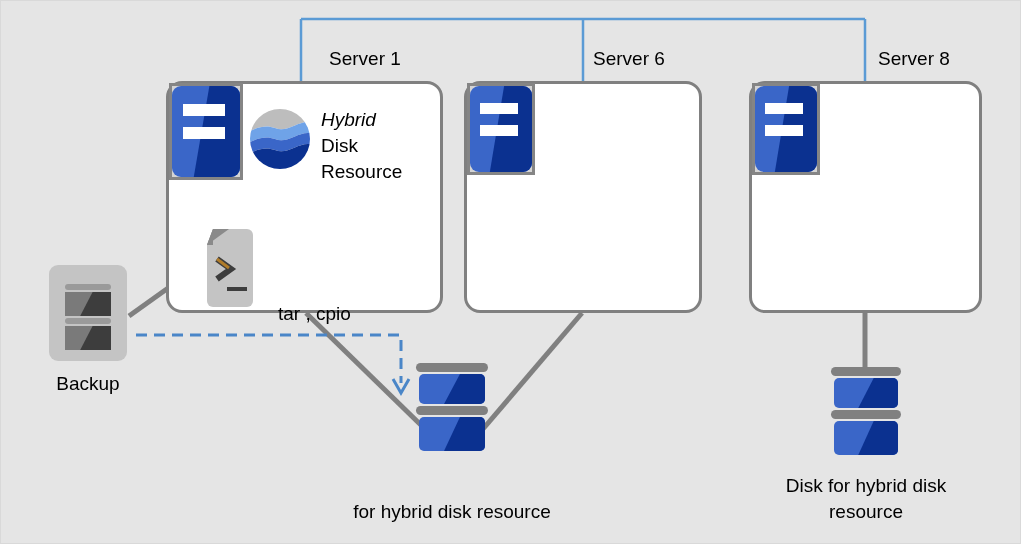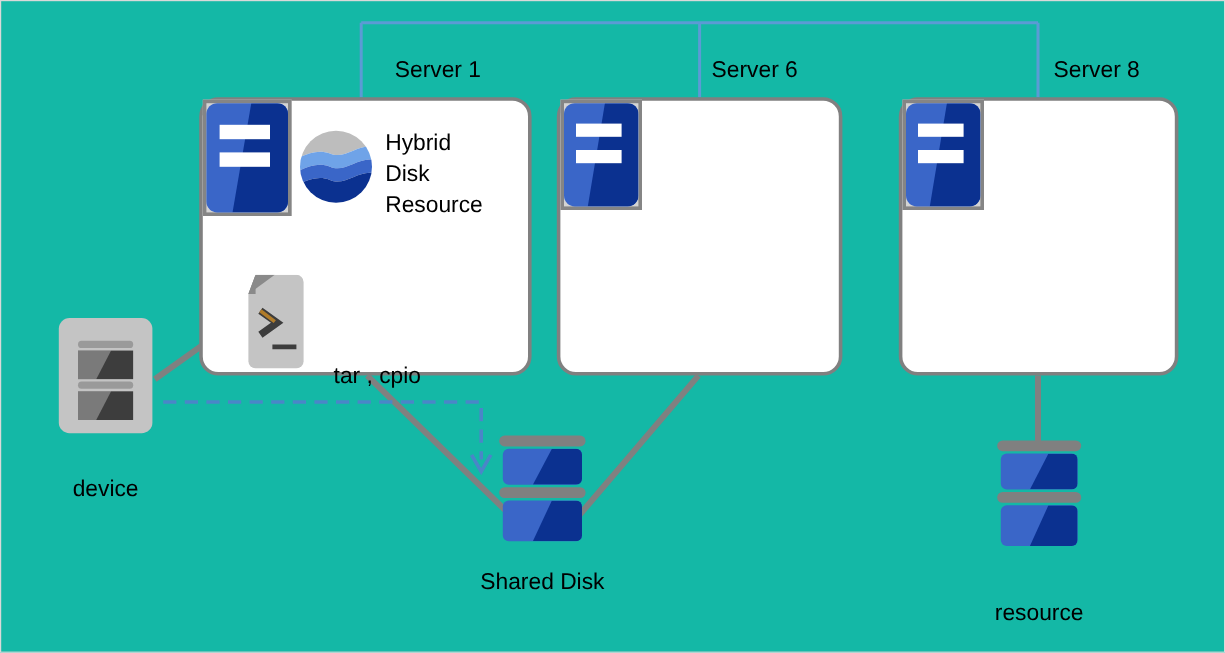--- a/index.html
+++ b/index.html
@@ -5,21 +5,21 @@
   * { box-sizing: border-box; }
   html, body {
     margin: 0; padding: 0;
     background: #ffffff;
     font-family: "Liberation Sans", sans-serif;
   }
   #canvas {
     position: relative;
     width: 1021px;
     height: 544px;
-    background: #14b8a6;
+    background: #e5e5e5;
     border: 1px solid #d9d9d9;
     overflow: hidden;
   }
 
   
   .label {
     position: absolute;
     color: #000000;
     font-size: 19px;
     line-height: 26px;
@@ -179,21 +179,21 @@
       <g clip-path="url(#globeClip)">
         <rect x="0" y="0" width="62" height="62" fill="#ffffff"></rect>
         <path d="M-5,0 H67 V16 C52,8 40,26 26,20 C16,16 6,20 -5,26 Z" fill="#bdbdbd"></path>
         <path d="M-5,26 C6,20 16,16 26,20 C40,26 52,8 67,16 V27 C52,19 40,37 26,31 C16,27 6,31 -5,37 Z" fill="#6fa3e8"></path>
         <path d="M-5,37 C6,31 16,27 26,31 C40,37 52,19 67,27 V38 C52,30 40,48 26,42 C16,38 6,42 -5,48 Z" fill="#3a66c8"></path>
         <path d="M-5,48 C6,42 16,38 26,42 C40,48 52,30 67,38 V67 H-5 Z" fill="#0b3190"></path>
       </g>
     </svg>
   </div>
 
-  <div class="label" style="left:320px; top:106px;">Hybrid</div>
+  <div class="label" style="left:320px; top:106px;font-style:italic;">Hybrid</div>
   <div class="label" style="left:320px; top:132px;">Disk</div>
   <div class="label" style="left:320px; top:158px;">Resource</div>
 
   <div class="script-icon" style="left:196px; top:228px; width:70px; height:78px;">
     <svg viewBox="0 0 70 78" width="70" height="78">
       <path d="M16,0 H50 a6,6 0 0 1 6,6 V72 a6,6 0 0 1 -6,6 H16 a6,6 0 0 1 -6,-6 V16 Z" fill="#c4c4c4"></path>
       <path d="M16,0 L10,16 H16 Z" fill="#8a8a8a"></path>
       <path d="M16,0 L32,0 L10,16 Z" fill="#8a8a8a"></path>
       <path d="M20,30 L34,40 L20,50" fill="none" stroke="#3d3d3d" stroke-width="6" stroke-linecap="butt"></path>
       <path d="M20,30 L32,39" fill="none" stroke="#b07c2a" stroke-width="3"></path>
@@ -225,33 +225,34 @@
     </div>
   </div>
 
   <div class="backup-device" style="left:48px; top:264px; width:78px; height:96px;">
     <div class="bd-bar" style="left:16px; top:19px; width:46px; height:6px;"></div>
     <div class="bd-platter" style="left:16px; top:27px; width:46px; height:24px;"></div>
     <div class="bd-bar" style="left:16px; top:53px; width:46px; height:6px;"></div>
     <div class="bd-platter" style="left:16px; top:61px; width:46px; height:24px;"></div>
   </div>
 
-  <div class="label center" style="left:24px; top:394px; width:126px;">device</div>
+  <div class="label center" style="left:24px; top:370px; width:126px;">Backup</div>
 
   <div class="disk" style="left:415px; top:362px; width:72px; height:92px;">
     <div class="platter-bar" style="top:0px; height:9px;"></div>
     <div class="platter" style="top:11px; height:30px;"></div>
     <div class="platter-bar" style="top:43px; height:9px;"></div>
     <div class="platter" style="top:54px; height:34px;"></div>
   </div>
 
-  <div class="label center" style="left:331px; top:472px; width:240px;">Shared Disk</div>
+  <div class="label center" style="left:331px; top:498px; width:240px;">for hybrid disk resource</div>
 
   <div class="disk" style="left:830px; top:366px; width:70px; height:92px;">
     <div class="platter-bar" style="top:0px; height:9px;"></div>
     <div class="platter" style="top:11px; height:30px;"></div>
     <div class="platter-bar" style="top:43px; height:9px;"></div>
     <div class="platter" style="top:54px; height:34px;"></div>
   </div>
 
+  <div class="label center" style="left:745px; top:472px; width:240px;">Disk for hybrid disk</div>
   <div class="label center" style="left:745px; top:498px; width:240px;">resource</div>
 
 </div>
 
 </body></html>

